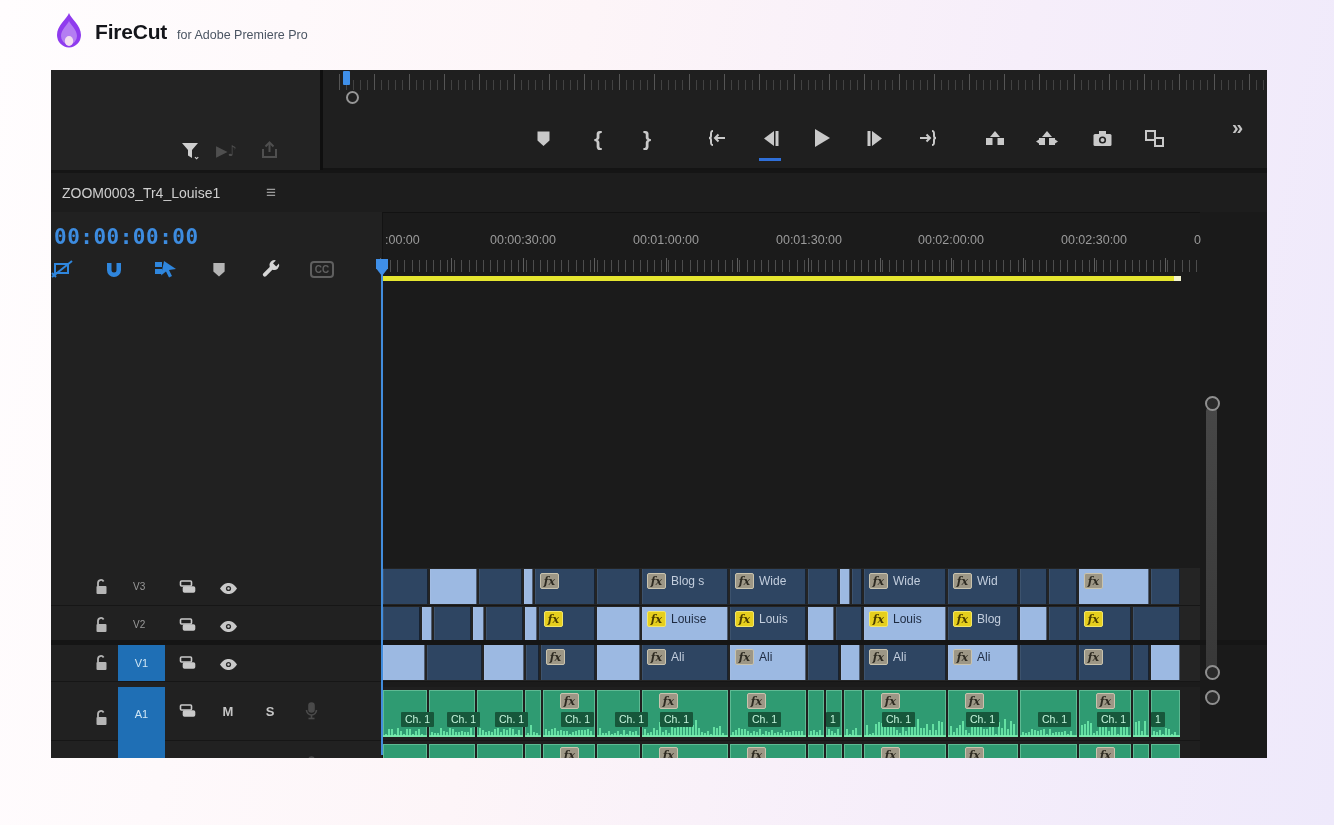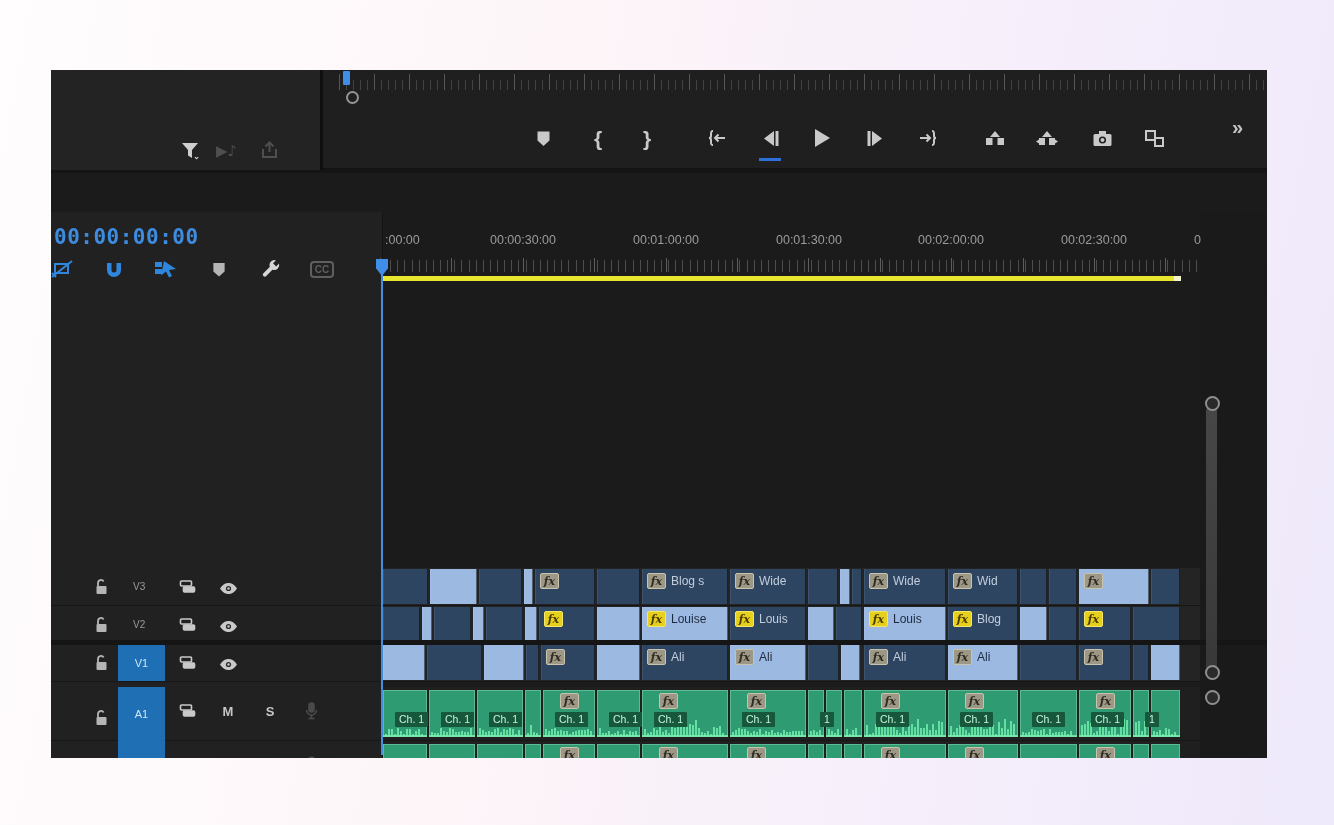--- a/index.html
+++ b/index.html
@@ -73,33 +73,42 @@
   .fx{position:absolute;left:5px;top:4px;width:17px;height:14px;border-radius:2px;
     font:italic 700 11px "DejaVu Serif",serif;display:flex;align-items:center;justify-content:center;line-height:1;}
   .fxy{background:var(--fx-yellow,#e6cf1d);color:#4a3d00;border:1px solid #f3e668;}
   .fxg{background:var(--fx-gray,#9d9786);color:#2e2b22;border:1px solid #c9c3ae;}
   .clabel{position:absolute;left:29px;top:5px;font-size:12px;white-space:nowrap;overflow:hidden;max-width:calc(100% - 32px);}
   .cd .clabel{color:#c3cedd;}
   .cl .clabel{color:#1d2a40;}
   .aclip{position:absolute;top:0;height:47px;background:var(--audio-green,#2f9b72);
     box-shadow:inset 0 0 0 1px rgba(170,236,202,.38);}
   .aclip .fx{left:17px;top:3px;}
-  .chbadge{position:absolute;left:12px;top:22px;background:#17573b;color:#c5f5dc;
+  .chbadge{position:absolute;left:18px;top:22px;background:#17573b;color:#c5f5dc;
     font-size:10.5px;padding:1px 4px 2px;border-radius:1px;white-space:nowrap;z-index:2;}
   .wave{position:absolute;left:2px;right:2px;bottom:1px;height:18px;display:flex;align-items:flex-end;gap:1px;overflow:hidden;}
   .wave i{display:block;width:2px;background:#6ce8a8;opacity:.9;}
   .awbase{position:absolute;left:0;right:0;bottom:0;height:2px;background:#7deeb0;opacity:.85;}
   
   .sbar{left:1155px;top:236px;width:11px;height:266px;border-radius:6px;background:linear-gradient(#474747,#383838);z-index:5;}
   .sring{position:absolute;width:11px;height:11px;border:2.5px solid #8f8f8f;border-radius:50%;background:#2a2a2a;z-index:6;}
 </style>
 </head>
 <body>
 
 <div class="site-header">
+  <div class="brand">
+    <svg width="30" height="40" viewBox="0 0 30 40">
+      <path d="M15 1 C17 7 27 13 27 23 a12 12.5 0 0 1-24 0 C3 13 13 7 15 1z" fill="#8f3bee"></path>
+      <path d="M15 9 C16.5 13 23 17.5 23 24 a8 8.6 0 0 1-16 0 C7 17.5 13.5 13 15 9z" fill="#b47df2"></path>
+      <ellipse cx="15" cy="29" rx="4.2" ry="5" fill="#f2dcf0"></ellipse>
+    </svg>
+    <span class="brand-name">FireCut</span>
+    <span class="brand-tag">for Adobe Premiere Pro</span>
+  </div>
 </div>
 
 <div class="shot">
 
   <div class="abs proj">
     <div class="abs" style="left:128px;top:70px;">
       <svg width="22" height="22" viewBox="0 0 22 22">
           <path d="M3 3h16l-6 7v8l-4-2.5V10z" fill="#cfcfcf"></path>
           <path d="M15 17l3 3 3-3" stroke="#cfcfcf" stroke-width="2" fill="none" transform="scale(.55) translate(14 14)"></path>
         </svg>
@@ -193,20 +202,24 @@
           <rect x="11" y="9" width="8" height="8" fill="none" stroke="#c9c9c9" stroke-width="2"></rect>
         </svg>
     </div>
     <div class="more-glyph">»</div>
     <div class="blue-dash"></div>
     <div class="mon-edge"></div>
   </div>
 
   <div class="abs tl">
     <div class="abs tl-seam"></div>
+    <div class="abs tabbar">
+      <span class="tab-title">ZOOM0003_Tr4_Louise1</span>
+      <span class="tab-menu">≡</span>
+    </div>
 
     <div class="abs leftcol">
       <div class="timecode">00:00:00:00</div>
       <div class="tool" style="left:-2px;">
         <svg width="22" height="20" viewBox="0 0 22 20" fill="none" stroke="#2f86dd" stroke-width="2">
             <rect x="4" y="5" width="13" height="9"></rect>
             <path d="M1 18 21 2"></path>
             <path d="M1 14l4 4"></path>
           </svg>
       </div>

